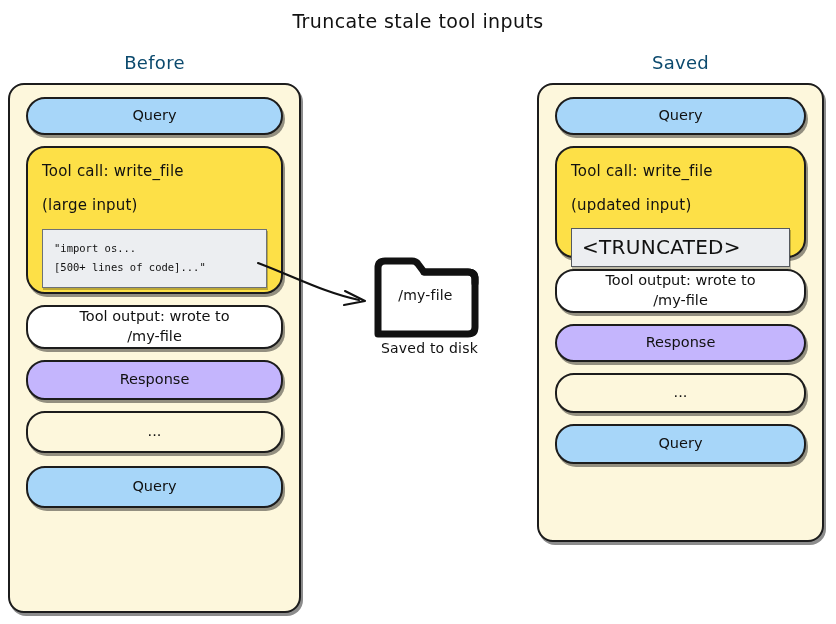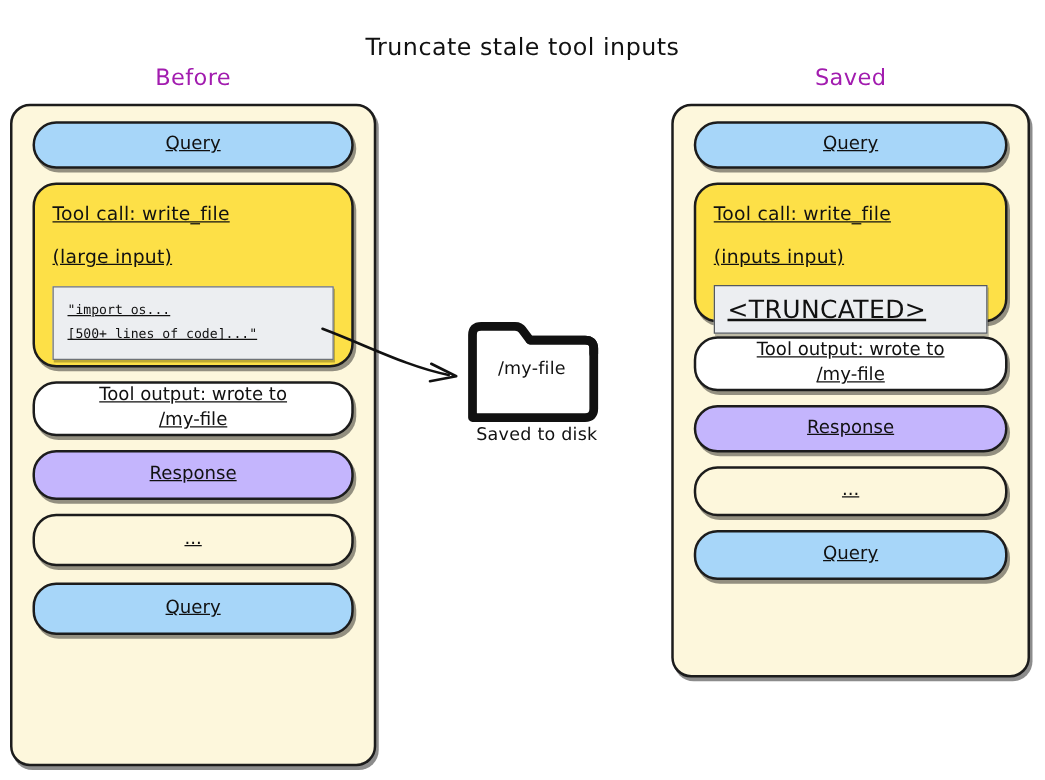--- a/index.html
+++ b/index.html
@@ -12,36 +12,36 @@
     height: 624px;
     position: relative;
     overflow: hidden;
     font-family: "DejaVu Sans", sans-serif;
     color: #1a1a1a;
   }
 
   
   #diagram-title {
     position: absolute;
-    top: 27px;
+    top: 10px;
     left: 0;
     width: 836px;
     text-align: center;
     font-size: 19px;
     letter-spacing: 0.4px;
     color: #111;
     font-family: "DejaVu Sans", sans-serif;
   }
 
   
   .column-heading {
     position: absolute;
     font-size: 18px;
     text-align: center;
-    color: #a21caf;
+    color: #0c4a6e;
     letter-spacing: 0.3px;
   }
   #heading-before { left: 8px;   top: 52px; width: 293px; }
   #heading-after  { left: 537px; top: 52px; width: 287px; }
 
   
   .panel {
     position: absolute;
     background: #fdf7dc;
     border: 2px solid #1c1c1c;
@@ -66,21 +66,20 @@
     box-sizing: border-box;
     border: 2px solid #1c1c1c;
     border-radius: 19px;
     box-shadow: 2px 3px 0 rgba(0,0,0,0.42);
     display: flex;
     flex-direction: column;
     justify-content: center;
     font-size: 14.5px;
     line-height: 1.35;
     color: #111;
-    text-decoration: underline;
   }
   .block.center { align-items: center; text-align: center; }
 
   .block-query    { background: #a7d6f9; }
   .block-toolcall { background: #fde047; }
   .block-output   { background: #ffffff; }
   .block-response { background: #c4b5fd; }
   .block-ellipsis { background: #fdf7dc; }
 
   
@@ -221,21 +220,21 @@
 </div>
 
 <div class="panel" id="panel-after">
 
   <div class="block block-query center" id="after-query-top">
     <span>Query</span>
   </div>
 
   <div class="block block-toolcall" id="after-toolcall">
     <div class="toolcall-line">Tool call: write_file</div>
-    <div class="toolcall-line second">(inputs input)</div>
+    <div class="toolcall-line second">(updated input)</div>
     <div class="truncated-box">&lt;TRUNCATED&gt;</div>
   </div>
 
   <div class="block block-output center" id="after-output">
     <span>Tool output: wrote to</span>
     <span>/my-file</span>
   </div>
 
   <div class="block block-response center" id="after-response">
     <span>Response</span>

